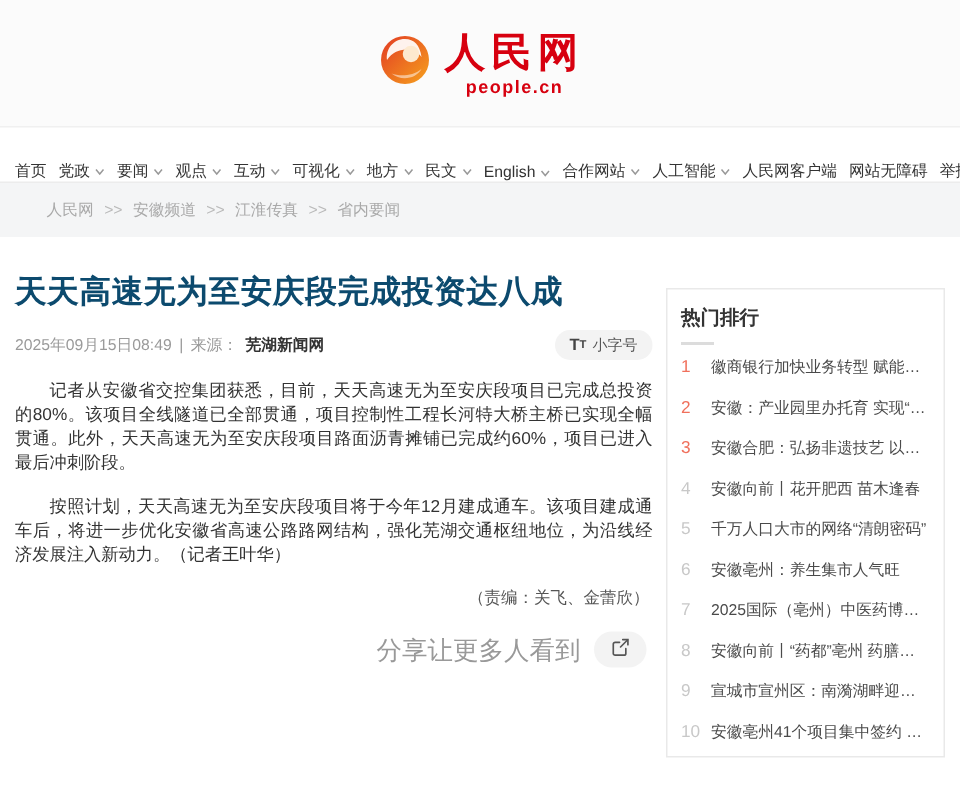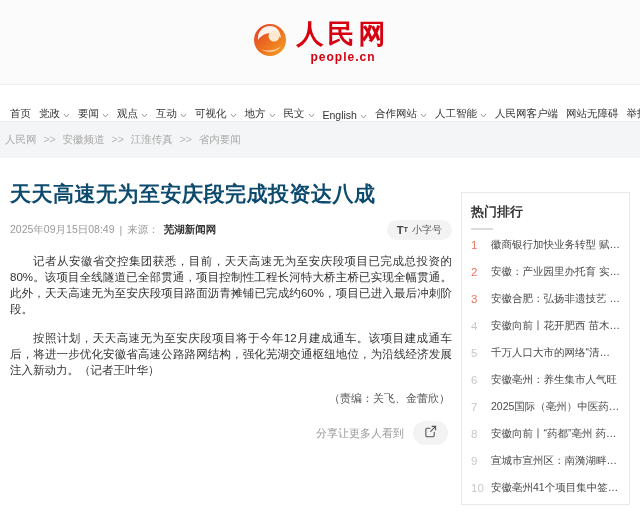--- a/index.html
+++ b/index.html
@@ -12,42 +12,42 @@
   .logo-text{display:flex;flex-direction:column;align-items:center;line-height:1;}
   .logo-cn{color:#d7000f;font-size:27px;font-weight:bold;letter-spacing:4px;}
   .logo-en{color:#d7000f;font-size:12px;font-weight:bold;margin-top:3px;letter-spacing:1px;}
 
   
   nav{background:#fff;border-top:1px solid #f0f0f0;border-bottom:1px solid #ececec;height:36px;display:flex;align-items:flex-end;padding:0 10px;gap:8px;white-space:nowrap;overflow:hidden;}
   .nav-item{display:inline-flex;align-items:center;gap:2px;font-size:10.5px;color:#333;text-decoration:none;cursor:pointer;flex-shrink:0;}
   .chev{display:inline-block;margin-left:1px;}
 
   
-  .crumb-strip{background:#f4f5f6;padding:11px 5px;font-size:10.5px;color:#a9a9a9;}
+  .crumb-strip{background:#f4f5f6;padding:11px 31px;font-size:10.5px;color:#a9a9a9;}
   .crumb-strip a{color:#a9a9a9;text-decoration:none;cursor:pointer;}
   .crumb-sep{margin:0 4px;color:#b9b9b9;}
 
   
   main{flex:1;background:#fff;display:flex;padding:0 10px;gap:9px;overflow:hidden;}
   article{flex:1;min-width:0;}
   h1{font-size:21px;color:#0c4a6e;font-weight:600;margin:22px 0 12px;letter-spacing:.5px;}
   .meta{display:flex;align-items:center;justify-content:space-between;font-size:10.5px;color:#9a9a9a;margin-bottom:2px;}
   .meta-left{display:flex;align-items:center;gap:5px;}
   .source-link{color:#333;font-weight:bold;text-decoration:none;cursor:pointer;}
   .fontsize-pill{display:inline-flex;align-items:center;gap:4px;background:#f3f3f3;border:none;border-radius:11px;padding:3px 10px;font-size:10px;color:#555;cursor:pointer;}
   .tt{display:inline-flex;align-items:flex-start;color:#444;font-weight:bold;line-height:1;}
   .t1{font-size:11px;}
   .t2{font-size:7.5px;margin-top:1px;}
   article p{font-size:11.5px;line-height:16px;color:#333;text-indent:2em;text-align:justify;margin:13px 0;}
   .editor{font-size:11px;color:#555;text-align:right;margin:6px 2px 0;}
-  .share-row{display:flex;justify-content:flex-end;align-items:center;gap:9px;font-size:11px;color:#999;margin:15px 4px 0;}
+  .share-row{display:flex;justify-content:flex-end;align-items:center;gap:9px;font-size:17px;color:#999;margin:15px 4px 0;}
   .share-btn{display:inline-flex;align-items:center;background:#f3f3f3;border:none;border-radius:13px;padding:4px 11px;cursor:pointer;}
 
   
-  aside{width:169px;flex-shrink:0;align-self:flex-start;margin-top:34px;border:1px solid #e9e9e9;background:#fff;padding:10px 9px 3px;box-sizing:border-box;}
+  aside{width:186px;flex-shrink:0;align-self:flex-start;margin-top:34px;border:1px solid #e9e9e9;background:#fff;padding:10px 9px 3px;box-sizing:border-box;}
   aside h3{font-size:13px;color:#333;margin:0;font-weight:bold;}
   .rule{width:22px;height:2px;background:#dcdcdc;margin:7px 0 1px;}
   aside ul{list-style:none;margin:0;padding:0;}
   aside li{display:flex;align-items:center;gap:7px;height:27px;overflow:hidden;}
   .rank{width:13px;flex-shrink:0;font-size:11.5px;color:#c8c8c8;}
   li.hot .rank{color:#f0705c;}
   .rank-title{flex:1;min-width:0;font-size:10.5px;color:#4a4a4a;text-decoration:none;cursor:pointer;white-space:nowrap;overflow:hidden;text-overflow:ellipsis;}
 </style>
 </head>
 <body>

